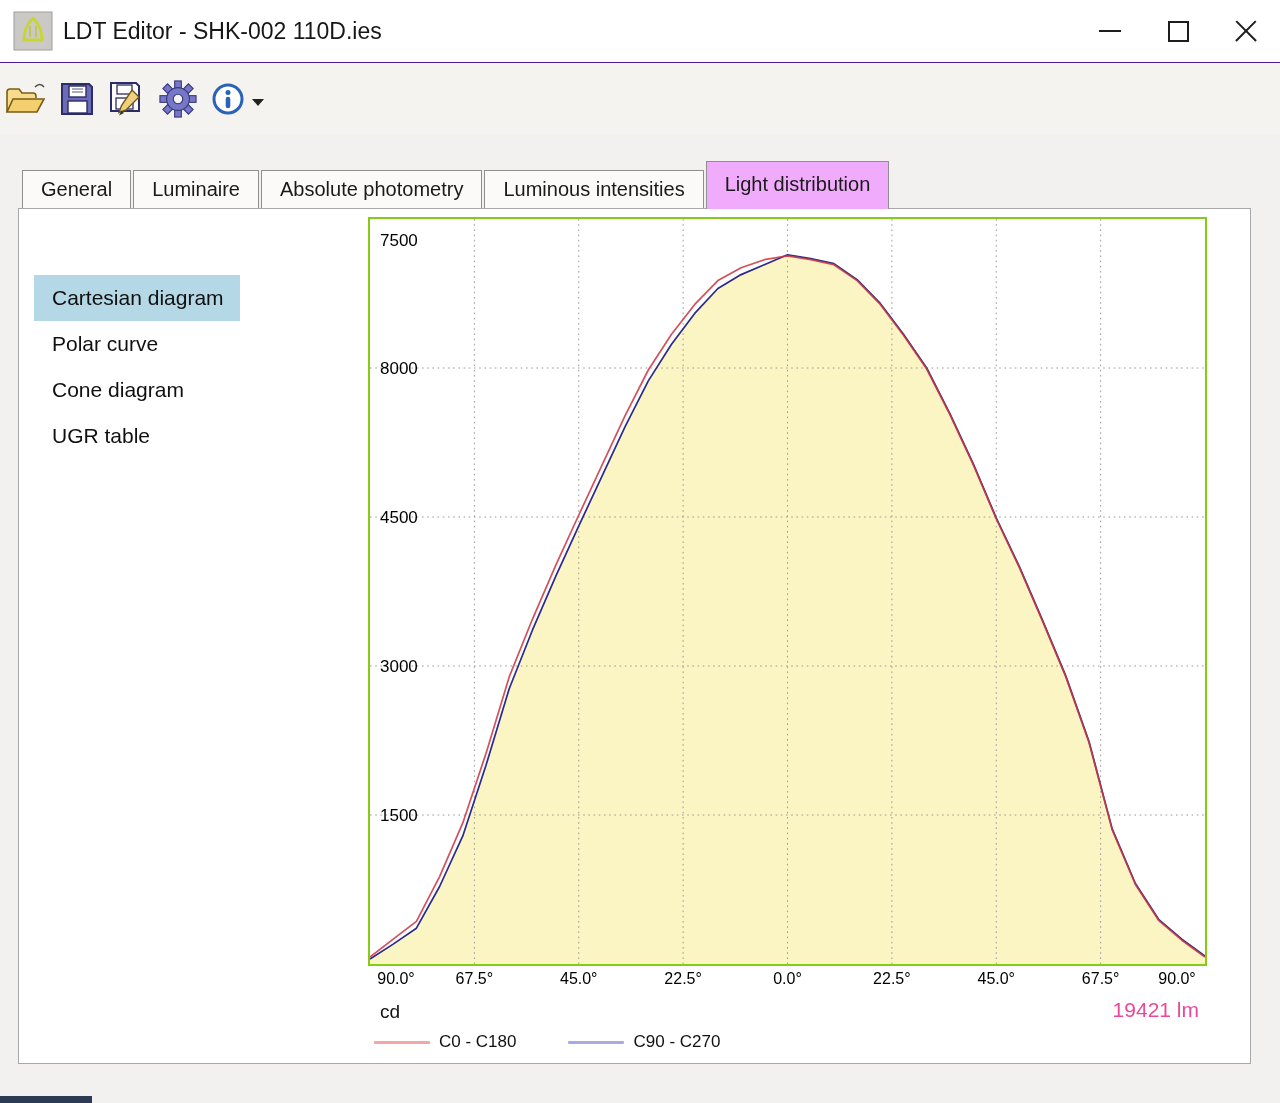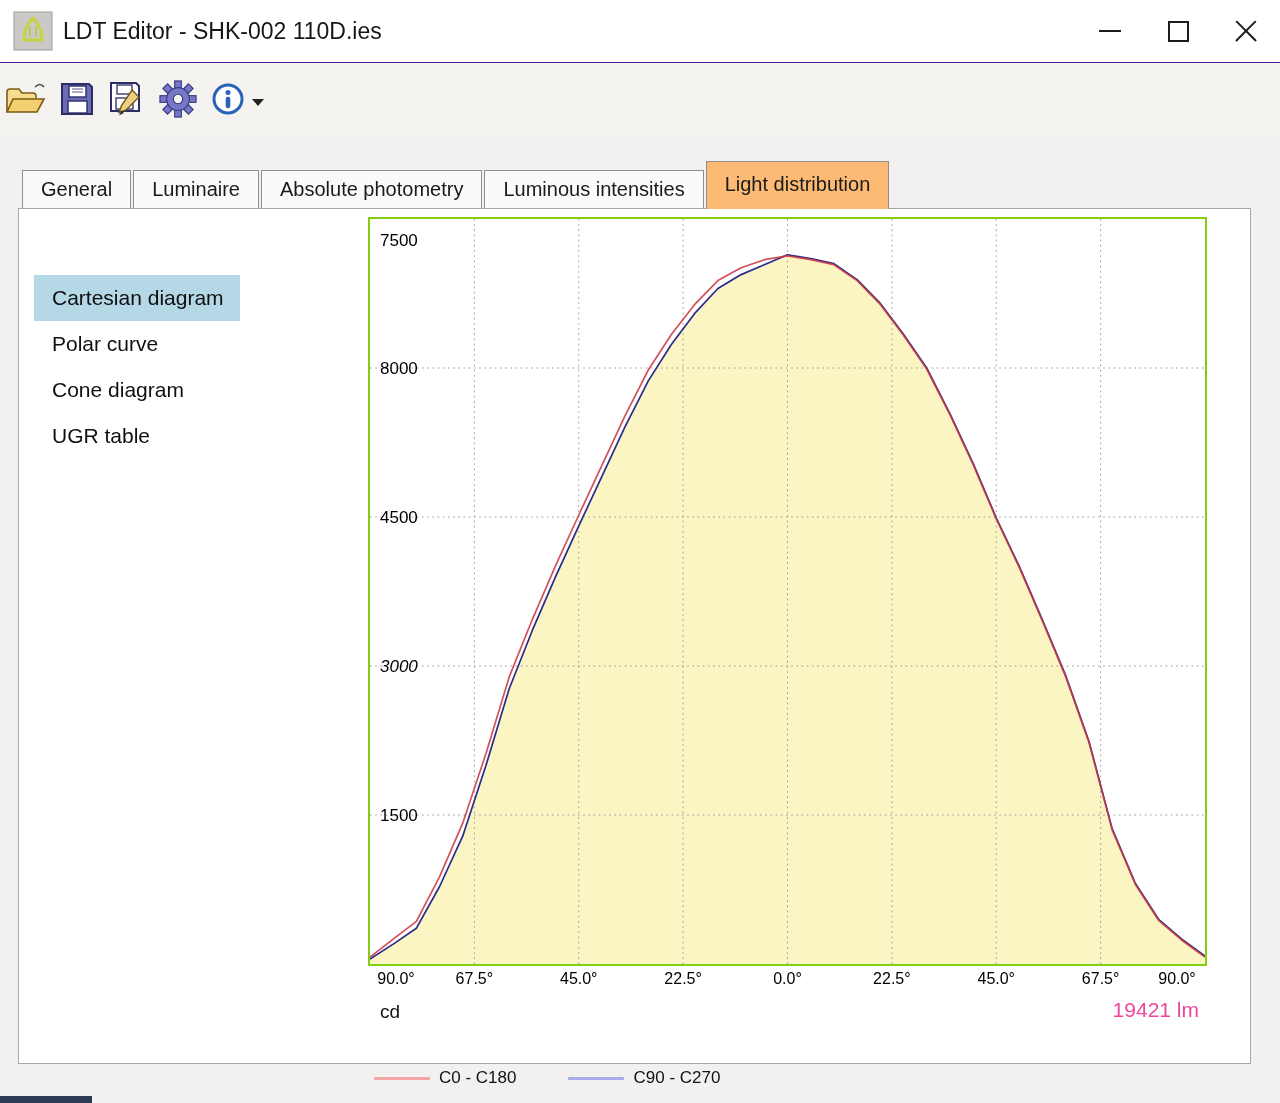--- a/index.html
+++ b/index.html
@@ -39,21 +39,21 @@
   .tab-bar{
     position:absolute;left:22px;top:160px;height:48px;
     display:flex;align-items:flex-end;z-index:3;
   }
   .tab{
     height:37px;line-height:37px;padding:0 18px;font-size:20px;
     background:#fbfaf8;border:1px solid #8f8f8f;border-bottom:none;
     margin-right:2px;white-space:nowrap;cursor:default;
   }
   .tab.active{
-    height:47px;line-height:44px;background:#fdba74;
+    height:47px;line-height:44px;background:#f0abfc;
     margin-bottom:-1px;z-index:4;position:relative;
   }
   
   .panel{
     position:absolute;left:18px;top:208px;width:1231px;height:854px;
     background:#ffffff;border:1px solid #a8a8a8;z-index:1;
   }
   .side-list{position:absolute;left:15px;top:66px;}
   .side-item{
     display:block;width:max-content;height:46px;line-height:46px;
@@ -69,21 +69,21 @@
   .ytick{
     position:absolute;left:10px;font-size:17px;color:#000;background:transparent;
   }
   .x-axis-labels{position:absolute;left:0;top:751px;width:835px;height:22px;}
   .xtick{
     position:absolute;top:0;transform:translateX(-50%);
     font-size:16px;color:#000;white-space:nowrap;
   }
   .cd-label{position:absolute;left:10px;top:782px;font-size:19px;color:#111;}
   .flux-label{position:absolute;right:6px;top:779px;font-size:21px;color:#ec4899;}
-  .legend{position:absolute;left:4px;top:813px;display:flex;align-items:center;font-size:17px;color:#111;margin-top:36px;}
+  .legend{position:absolute;left:4px;top:813px;display:flex;align-items:center;font-size:17px;color:#111;}
   .legend-line{display:inline-block;width:56px;height:3px;margin-right:9px;border-radius:1px;}
   .legend-entry{display:flex;align-items:center;margin-right:52px;white-space:nowrap;}
   
   .taskbar-sliver{position:absolute;left:0;top:1096px;width:92px;height:7px;background:#2e3a54;}
 </style>
 </head>
 <body>
 
 <div class="titlebar">
   <svg class="app-icon" viewBox="0 0 40 40">
@@ -190,21 +190,21 @@
         <line x1="521.875" y1="0" x2="521.875" y2="745" stroke="#9a9a9a" stroke-width="1" stroke-dasharray="1.6 3.6"></line>
         <line x1="626.25" y1="0" x2="626.25" y2="745" stroke="#9a9a9a" stroke-width="1" stroke-dasharray="1.6 3.6"></line>
         <line x1="730.625" y1="0" x2="730.625" y2="745" stroke="#9a9a9a" stroke-width="1" stroke-dasharray="1.6 3.6"></line>
         <polyline points="0.0,740.0 23.2,725.1 46.4,709.2 69.6,667.5 92.8,616.9 116.0,546.3 139.2,469.8 162.4,411.2 185.6,357.6 208.8,306.9 231.9,257.3 255.1,207.6 278.3,161.9 301.5,125.2 324.7,94.4 347.9,69.5 371.1,55.6 394.3,45.7 417.5,35.8 440.7,39.7 463.9,44.7 487.1,60.6 510.3,84.4 533.5,115.2 556.7,149.0 579.9,194.7 603.1,244.4 626.3,299.0 649.4,347.7 672.6,401.3 695.8,456.9 719.0,522.5 742.2,609.9 765.4,664.5 788.6,700.3 811.8,720.2 835.0,737.1" fill="none" stroke="#2b2b8a" stroke-width="1.7" stroke-opacity="1" stroke-linejoin="round"></polyline>
         <polyline points="0.0,738.0 23.2,720.2 46.4,702.3 69.6,657.6 92.8,603.9 116.0,534.4 139.2,457.9 162.4,400.3 185.6,346.7 208.8,296.0 231.9,246.3 255.1,196.7 278.3,151.0 301.5,115.2 324.7,85.4 347.9,61.6 371.1,48.7 394.3,40.7 417.5,36.8 440.7,40.7 463.9,45.7 487.1,61.6 510.3,85.4 533.5,116.2 556.7,150.0 579.9,195.7 603.1,245.4 626.3,300.0 649.4,348.7 672.6,402.3 695.8,457.9 719.0,523.5 742.2,610.9 765.4,665.5 788.6,701.3 811.8,721.2 835.0,738.0" fill="none" stroke="#cc3944" stroke-width="1.7" stroke-opacity="0.88" stroke-linejoin="round"></polyline>
       </svg>
     <div>
         <span class="ytick" style="top: 12px;">7500</span>
         <span class="ytick" style="top: 140px;">8000</span>
         <span class="ytick" style="top: 289px;">4500</span>
-        <span class="ytick" style="top: 438px; font-style: italic;">3000</span>
+        <span class="ytick" style="top: 438px;">3000</span>
         <span class="ytick" style="top: 587px;">1500</span>
       </div>
     <div class="x-axis-labels">
         <span class="xtick" style="left: 26px;">90.0°</span>
         <span class="xtick" style="left: 104.375px;">67.5°</span>
         <span class="xtick" style="left: 208.75px;">45.0°</span>
         <span class="xtick" style="left: 313.125px;">22.5°</span>
         <span class="xtick" style="left: 417.5px;">0.0°</span>
         <span class="xtick" style="left: 521.875px;">22.5°</span>
         <span class="xtick" style="left: 626.25px;">45.0°</span>

